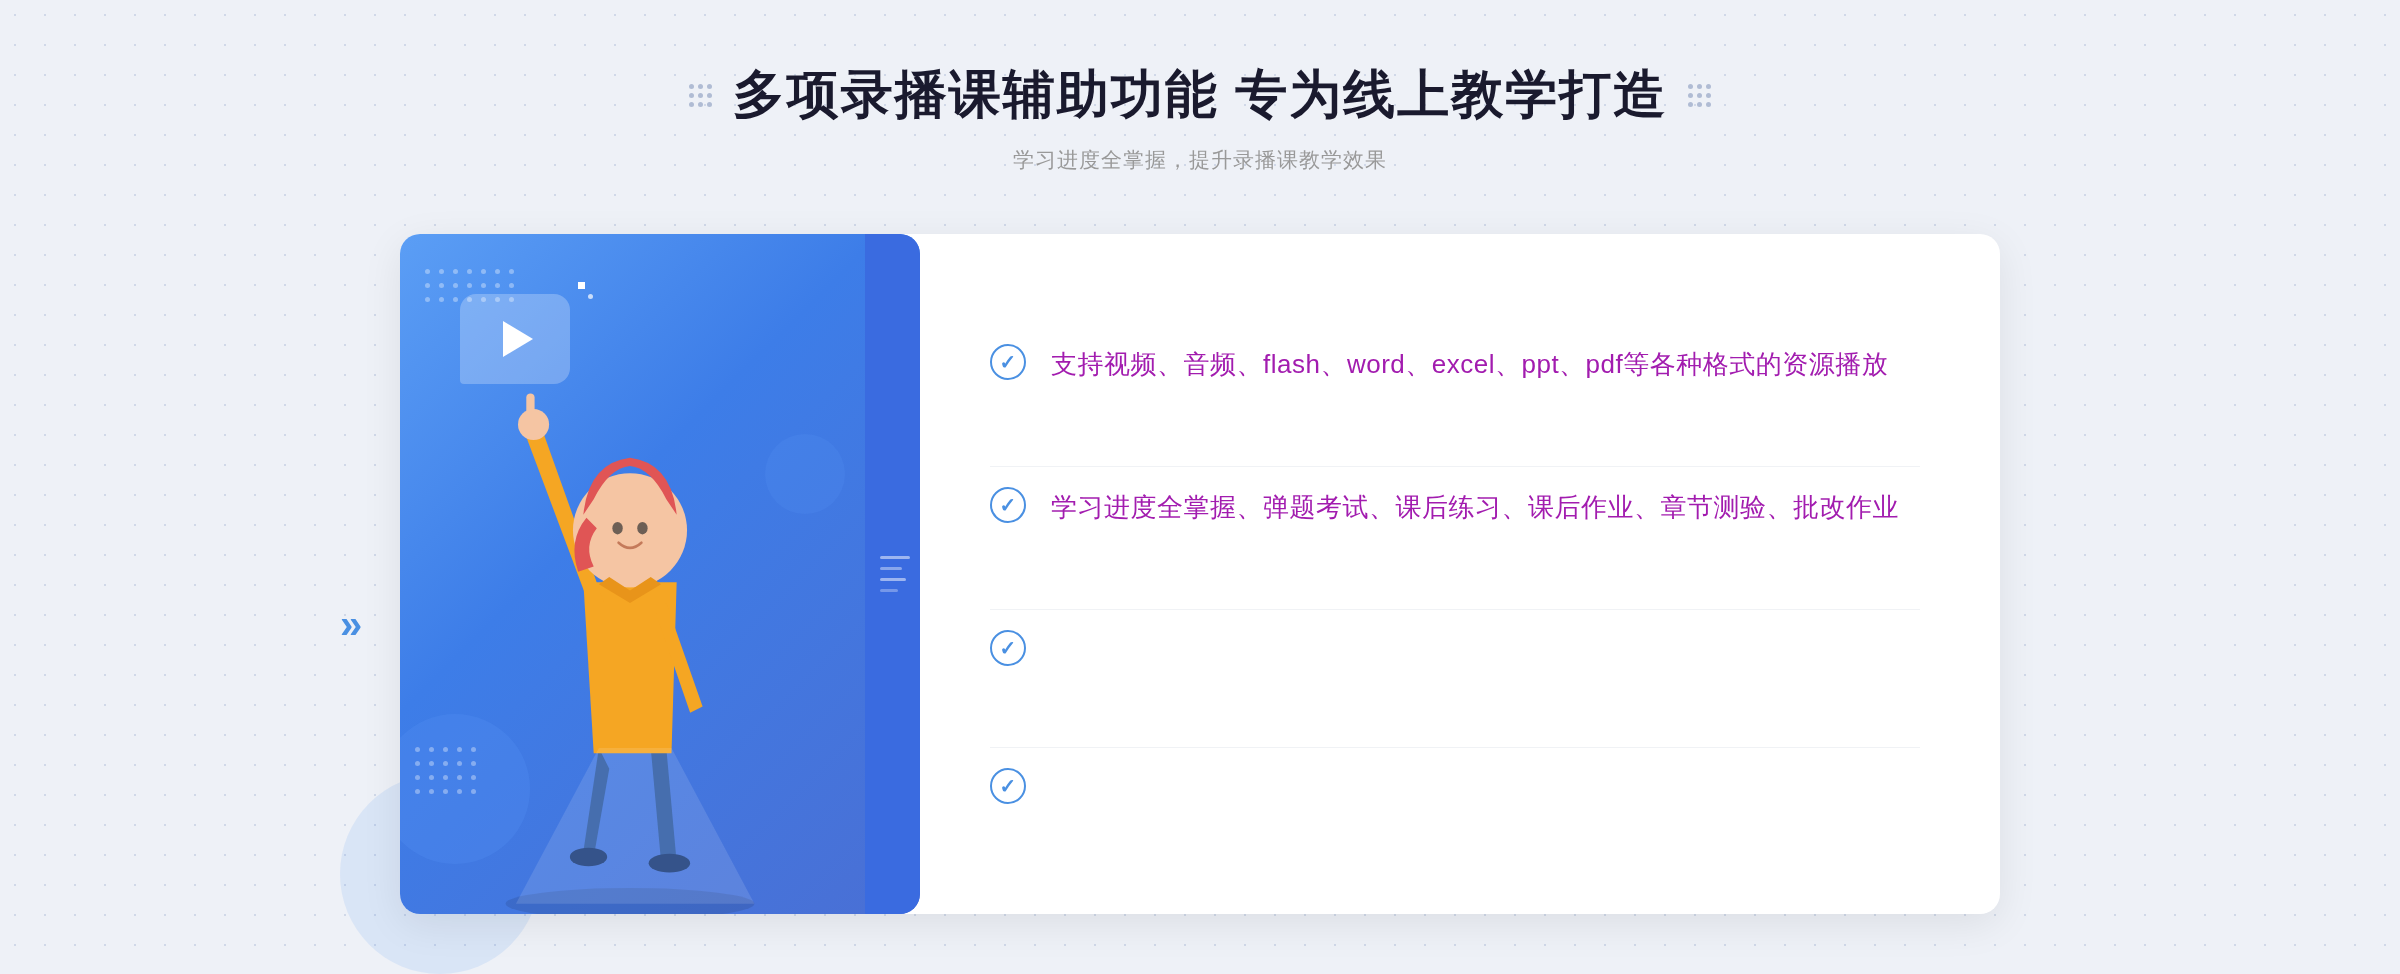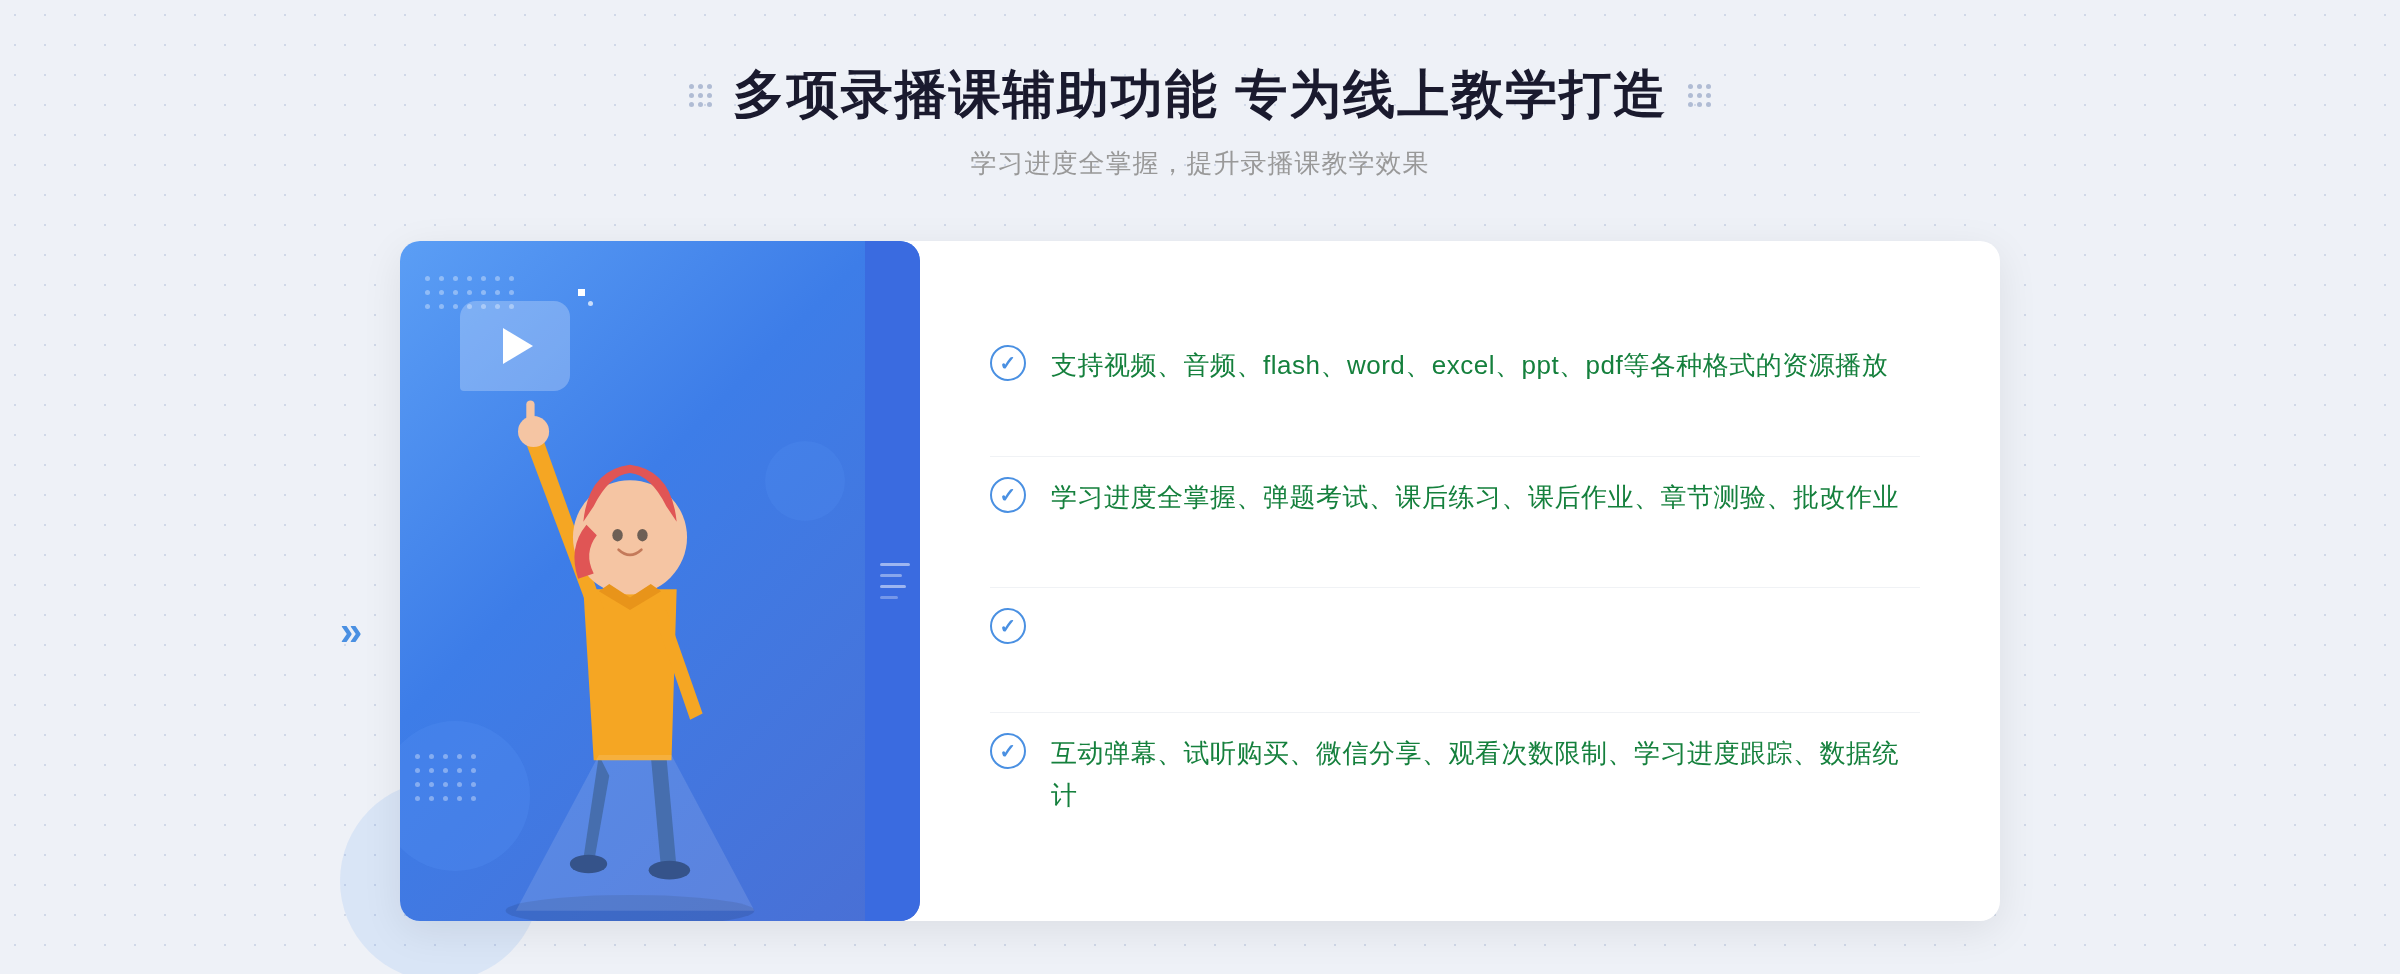--- a/index.html
+++ b/index.html
@@ -65,21 +65,21 @@
     }
 
     .main-title {
       font-size: 52px;
       font-weight: 700;
       color: #1a1a2e;
       letter-spacing: 2px;
     }
 
     .subtitle {
-      font-size: 26px;
+      font-size: 21px;
       color: #999;
       margin-top: 16px;
       font-weight: 400;
       letter-spacing: 1px;
     }
 
     .content-card {
       width: 1600px;
       background: white;
       border-radius: 20px;
@@ -162,21 +162,21 @@
       border-radius: 50%;
       border: 2.5px solid #4a90e2;
       display: flex;
       align-items: center;
       justify-content: center;
       flex-shrink: 0;
     }
 
     .feature-text {
       font-size: 26px;
-      color: #15803d;
+      color: #a21caf;
       line-height: 1.6;
       font-weight: 400;
       letter-spacing: 0.5px;
     }
   </style>
 </head>
 <body>
 
 <div class="page-container">
 
@@ -354,20 +354,19 @@
         <div class="feature-item">
           <div class="check-circle">
             <span style="color: #4a90e2; font-size: 20px; font-weight: 700; line-height: 1;">✓</span>
           </div>
         </div>
 
         <div class="feature-item">
           <div class="check-circle">
             <span style="color: #4a90e2; font-size: 20px; font-weight: 700; line-height: 1;">✓</span>
           </div>
-          <p class="feature-text">互动弹幕、试听购买、微信分享、观看次数限制、学习进度跟踪、数据统计</p>
         </div>
 
       </div>
     </div>
   </div>
 
 </div>
 
 </body></html>

